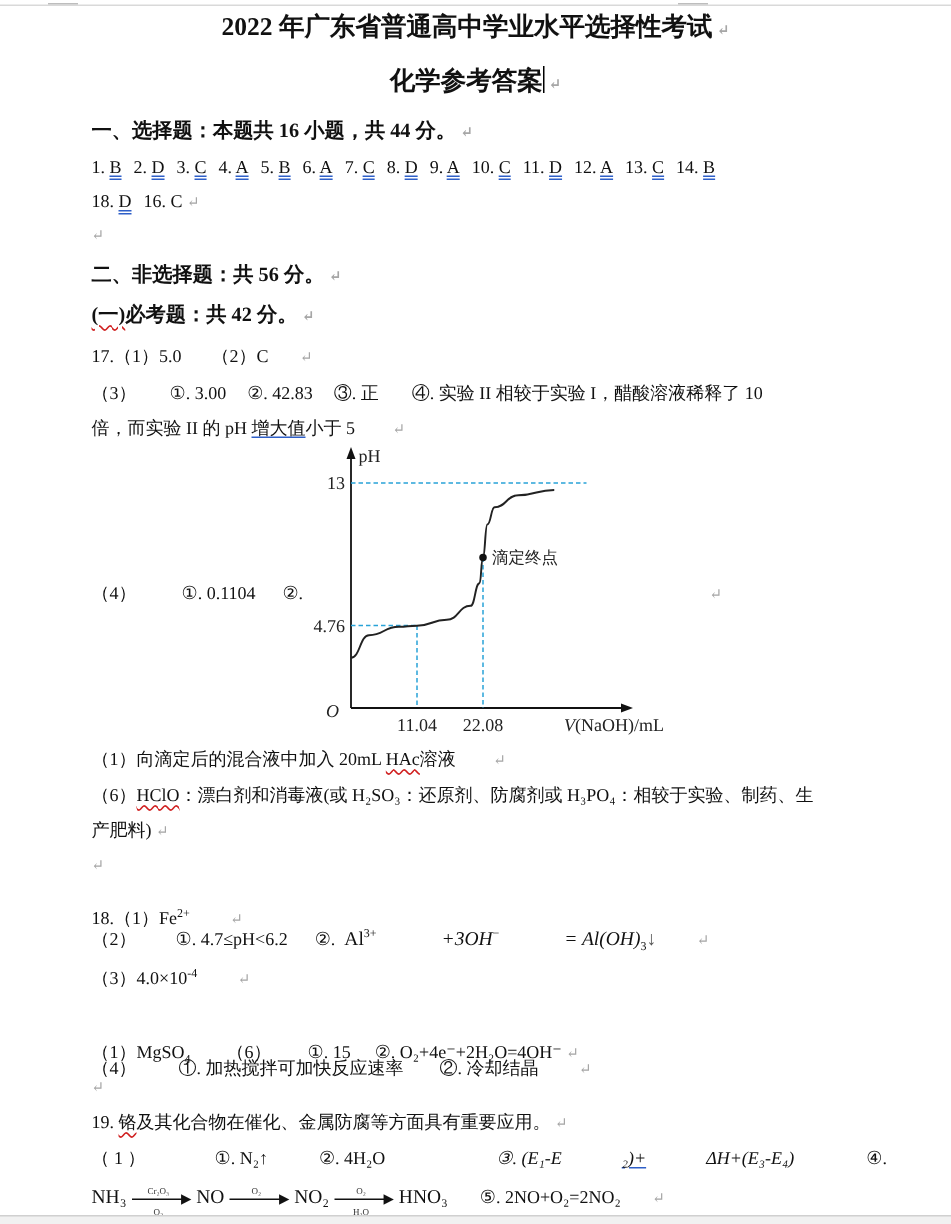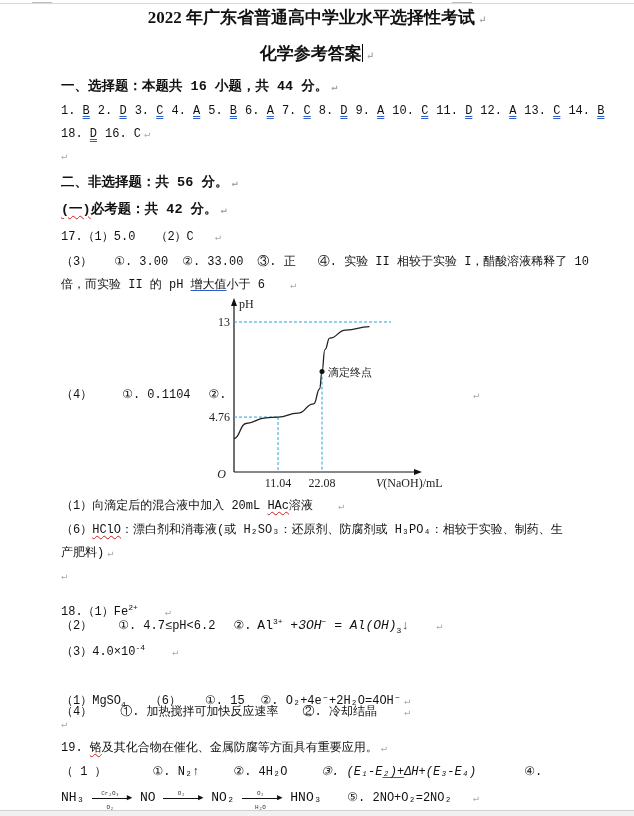--- a/index.html
+++ b/index.html
@@ -1,33 +1,33 @@
 <!DOCTYPE html>
 <html><head>
 <meta charset="utf-8">
 <style>
   html, body { margin:0; padding:0; }
   body { width:634px; height:816px; background:#ffffff; position:relative; overflow:hidden;
          font-family:"Liberation Serif","DejaVu Serif",serif; color:#111; }
   .topline { position:absolute; top:3px; left:0; width:634px; height:1px; background:#d9d9d9; }
   .corner { position:absolute; top:2px; width:20px; height:1px; background:#bdbdbd; }
-  .line { position:absolute; left:61px; white-space:nowrap; font-size:12px; line-height:16px;font-family:Liberation Mono, monospace; }
+  .line { position:absolute; left:61px; white-space:nowrap; font-size:12px; line-height:16px; }
   .title1 { position:absolute; top:6px; left:0; width:634px; text-align:center; font-size:17px; font-weight:bold; }
   .title2 { position:absolute; top:42px; left:0; width:634px; text-align:center; font-size:17px; font-weight:bold; }
   .h { font-weight:bold; font-size:13.5px; }
   .pm { color:#a6a6a6; font-size:10px; margin-left:3px; }
   .cursor { display:inline-block; width:1px; height:18px; background:#000; vertical-align:-3px; }
   .ans { text-decoration:underline; text-decoration-color:#2e5fc8; text-decoration-style:double; text-underline-offset:2px; }
   .squig { text-decoration:underline wavy #d02020; text-decoration-thickness:1px; text-underline-offset:2px; }
   .blueu { text-decoration:underline; text-decoration-color:#2e5fc8; text-underline-offset:2px; }
   sub, sup { font-size:8px; line-height:0; }
   .gap { display:inline-block; }
   .chart { position:absolute; left:196px; top:292px; width:290px; height:200px; }
   .bottombar { position:absolute; top:810px; left:0; width:634px; height:6px; background:#f1f1f1; border-top:1px solid #d0d0d0; }
-  .ital { font-style:italic; }
+  .ital { font-style:italic;margin-left:40px; }
   .arrow { display:inline-block; position:relative; width:40px; height:12px; vertical-align:middle; }
   .arrow .shaft { position:absolute; left:0; right:4px; top:6px; height:1px; background:#111; }
   .arrow .head { position:absolute; right:0; top:2px; font-size:9px; line-height:9px; }
   .arrow .over { position:absolute; left:0; right:4px; top:-6px; text-align:center; font-size:6px; color:#333; }
   .arrow .under { position:absolute; left:0; right:4px; top:8px; text-align:center; font-size:6px; color:#333; }
 </style>
 </head>
 <body>
 
 <div class="topline"></div>
@@ -43,24 +43,24 @@
 <div class="line" style="top:126px; font-size:12px;" id="mcq2"><span><span>18. </span><span class="ans" style="padding-right: 8px;">D</span></span><span><span>16. </span><span>C</span><span class="pm">↵</span></span></div>
 <div class="line" style="top:148px"><span class="pm" style="margin:0">↵</span></div>
 
 <div class="line h" style="top:175px"><span>二、非选择题：共 56 分。</span><span class="pm">↵</span></div>
 <div class="line h" style="top:202px"><span class="squig">(一)</span><span>必考题：共 42 分。</span><span class="pm">↵</span></div>
 
 <div class="line" style="top:229px">
   <span>17.</span><span>（1）5.0</span><span class="gap" style="width:20px"></span><span>（2）C</span><span class="gap" style="width:18px"></span><span class="pm">↵</span>
 </div>
 <div class="line" style="top:254px">
-  <span>（3）</span><span class="gap" style="width:22px"></span><span>①. 3.00</span><span class="gap" style="width:14px"></span><span>②. 33.00</span><span class="gap" style="width:14px"></span><span>③. 正</span><span class="gap" style="width:22px"></span><span>④. 实验 II 相较于实验 I，醋酸溶液稀释了 10</span>
+  <span>（3）</span><span class="gap" style="width:22px"></span><span>①. 3.00</span><span class="gap" style="width:14px"></span><span>②. 42.83</span><span class="gap" style="width:14px"></span><span>③. 正</span><span class="gap" style="width:22px"></span><span>④. 实验 II 相较于实验 I，醋酸溶液稀释了 10</span>
 </div>
 <div class="line" style="top:277px">
-  <span>倍，而实验 II 的 pH </span><span class="blueu">增大值</span><span>小于 6</span><span class="gap" style="width:22px"></span><span class="pm">↵</span>
+  <span>倍，而实验 II 的 pH </span><span class="blueu">增大值</span><span>小于 5</span><span class="gap" style="width:22px"></span><span class="pm">↵</span>
 </div>
 
 <div class="line" style="top:387px">
   <span>（4）</span><span class="gap" style="width:30px"></span><span>①. 0.1104</span><span class="gap" style="width:18px"></span><span>②.</span>
 </div>
 <div class="line" style="top:387px; left:470px"><span class="pm">↵</span></div>
 
 <svg class="chart" viewBox="0 0 290 200">
   <g>
     <line x1="38" y1="180" x2="38" y2="12" stroke="#111" stroke-width="1.2"></line>

